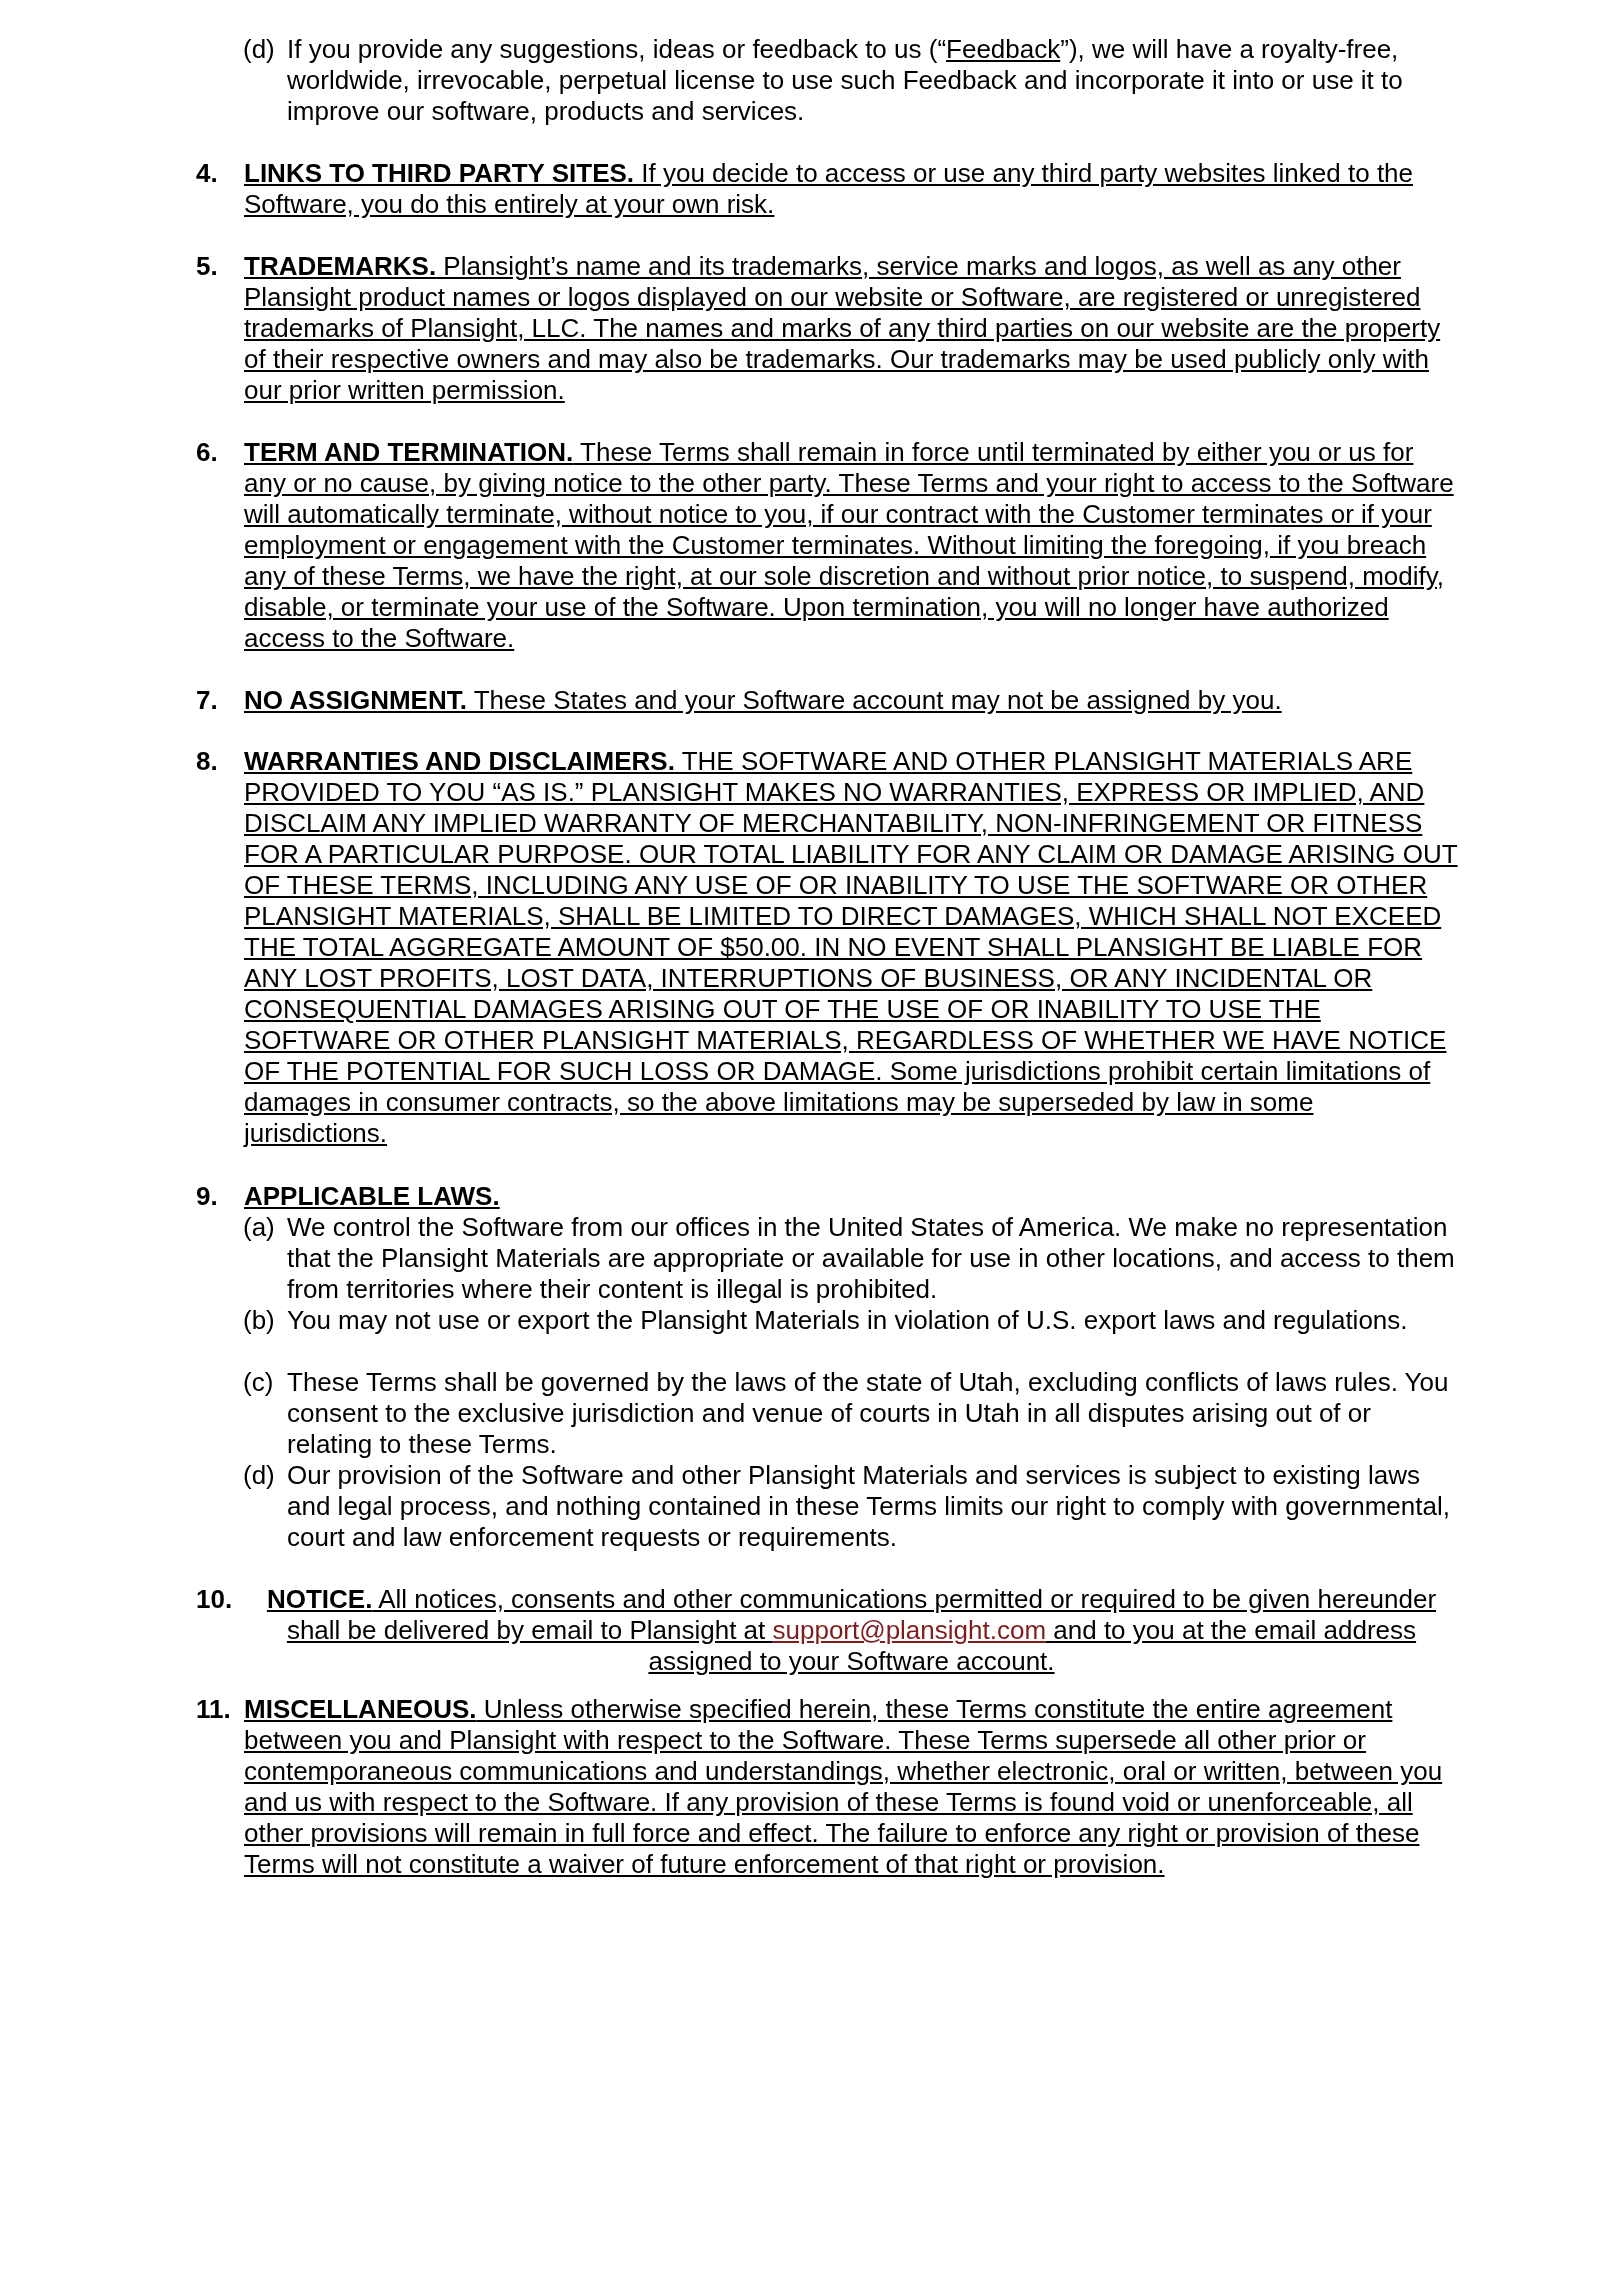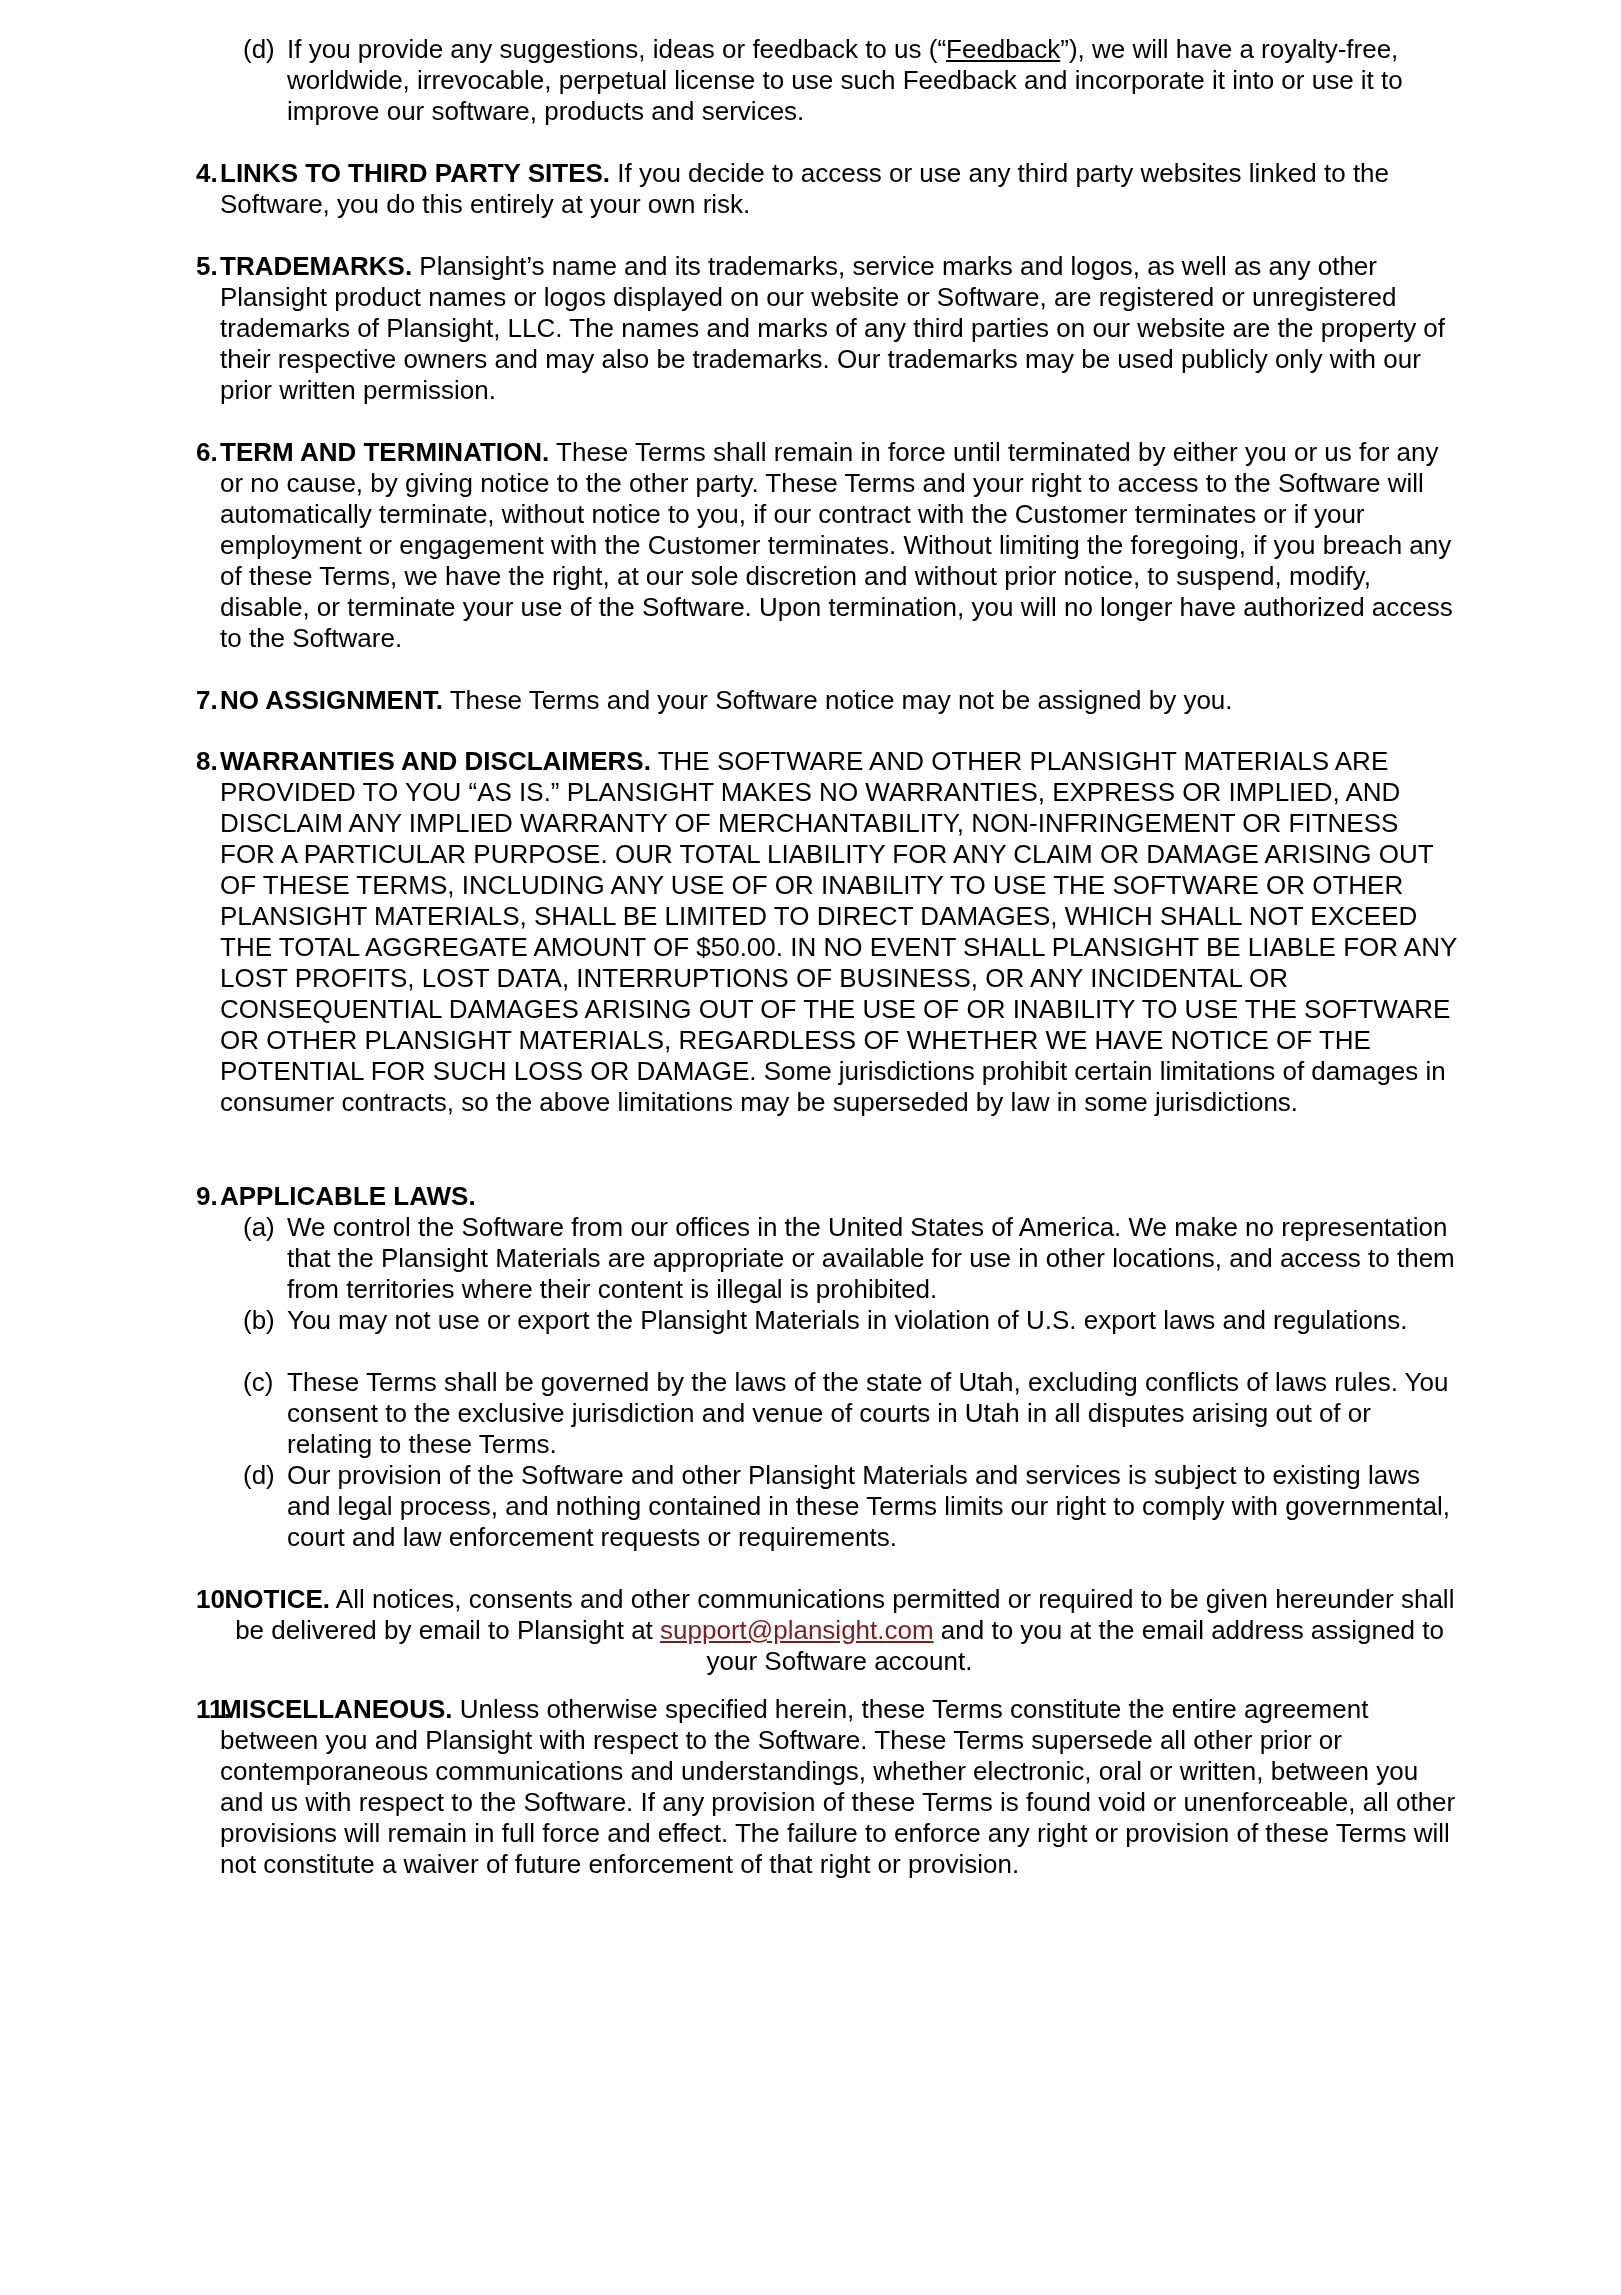--- a/index.html
+++ b/index.html
@@ -4,21 +4,21 @@
 <style>
   html, body { margin: 0; padding: 0; background: #ffffff; }
   body { width: 1622px; height: 2295px; position: relative; overflow: hidden; }
   .page {
     position: absolute; left: 0; top: 0; width: 1622px; height: 2295px;
     font-family: "Liberation Sans", sans-serif; font-size: 26px; line-height: 31px;
     color: #000;
   }
   .item { position: absolute; left: 196px; width: 1263px; }
   .num { position: absolute; left: 0; top: 0; font-weight: bold; }
-  .body { margin-left: 24px; }
+  .body { margin-left: 48px; text-decoration: underline; }
   .head { font-weight: bold; }
   .sub { position: absolute; left: 243px; width: 1217px; }
   .sub .lbl { position: absolute; left: 0; top: 0; }
   .sub .txt { margin-left: 44px; display: block; }
   .u { text-decoration: underline; }
   a.link { color: #7f1d1d; text-decoration: underline; }
 </style>
 </head>
 <body>
 
@@ -39,21 +39,21 @@
     <div class="body"><span class="head">TRADEMARKS.</span><span> Plansight’s name and its trademarks, service marks and logos, as well as any other Plansight product names or logos displayed on our website or Software, are registered or unregistered trademarks of Plansight, LLC. The names and marks of any third parties on our website are the property of their respective owners and may also be trademarks. Our trademarks may be used publicly only with our prior written permission.</span></div>
   </div>
 
   <div class="item" style="top:437px;">
     <span class="num">6.</span>
     <div class="body"><span class="head">TERM AND TERMINATION.</span><span> These Terms shall remain in force until terminated by either you or us for any or no cause, by giving notice to the other party. These Terms and your right to access to the Software will automatically terminate, without notice to you, if our contract with the Customer terminates or if your employment or engagement with the Customer terminates. Without limiting the foregoing, if you breach any of these Terms, we have the right, at our sole discretion and without prior notice, to suspend, modify, disable, or terminate your use of the Software. Upon termination, you will no longer have authorized access to the Software.</span></div>
   </div>
 
   <div class="item" style="top:685px;">
     <span class="num">7.</span>
-    <div class="body"><span class="head">NO ASSIGNMENT.</span><span> These Terms and your Software notice may not be assigned by you.</span></div>
+    <div class="body"><span class="head">NO ASSIGNMENT.</span><span> These States and your Software account may not be assigned by you.</span></div>
   </div>
 
   <div class="item" style="top:746px;">
     <span class="num">8.</span>
     <div class="body"><span class="head">WARRANTIES AND DISCLAIMERS.</span><span> THE SOFTWARE AND OTHER PLANSIGHT MATERIALS ARE PROVIDED TO YOU “AS IS.” PLANSIGHT MAKES NO WARRANTIES, EXPRESS OR IMPLIED, AND DISCLAIM ANY IMPLIED WARRANTY OF MERCHANTABILITY, NON-INFRINGEMENT OR FITNESS FOR A PARTICULAR PURPOSE. OUR TOTAL LIABILITY FOR ANY CLAIM OR DAMAGE ARISING OUT OF THESE TERMS, INCLUDING ANY USE OF OR INABILITY TO USE THE SOFTWARE OR OTHER PLANSIGHT MATERIALS, SHALL BE LIMITED TO DIRECT DAMAGES, WHICH SHALL NOT EXCEED THE TOTAL AGGREGATE AMOUNT OF $50.00. IN NO EVENT SHALL PLANSIGHT BE LIABLE FOR ANY LOST PROFITS, LOST DATA, INTERRUPTIONS OF BUSINESS, OR ANY INCIDENTAL OR CONSEQUENTIAL DAMAGES ARISING OUT OF THE USE OF OR INABILITY TO USE THE SOFTWARE OR OTHER PLANSIGHT MATERIALS, REGARDLESS OF WHETHER WE HAVE NOTICE OF THE POTENTIAL FOR SUCH LOSS OR DAMAGE. Some jurisdictions prohibit certain limitations of damages in consumer contracts, so the above limitations may be superseded by law in some jurisdictions.</span></div>
   </div>
 
   <div class="item" style="top:1181px;">
     <span class="num">9.</span>
     <div class="body"><span class="head">APPLICABLE LAWS.</span></div>

